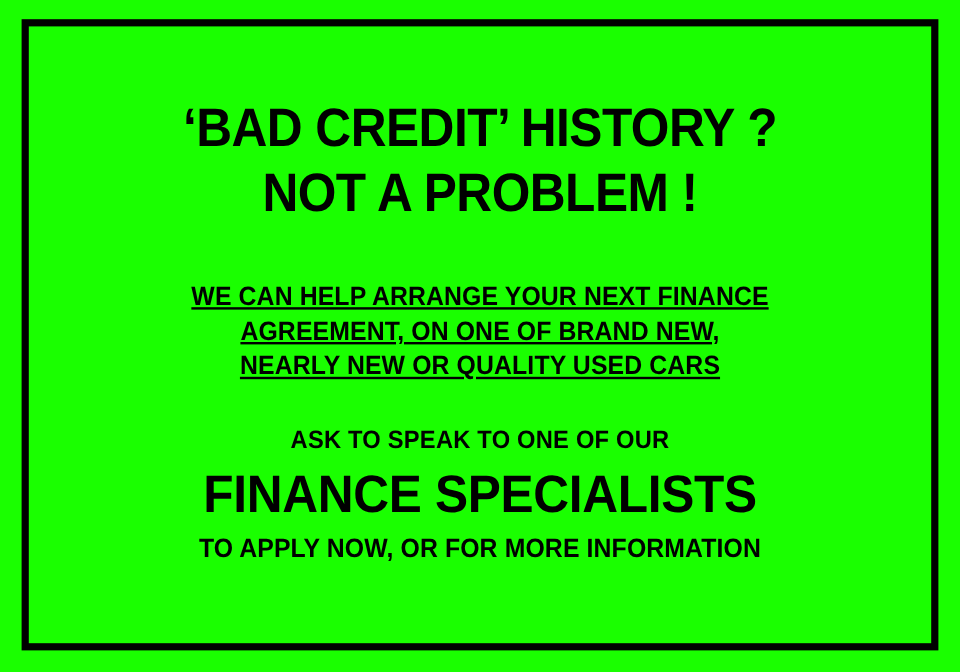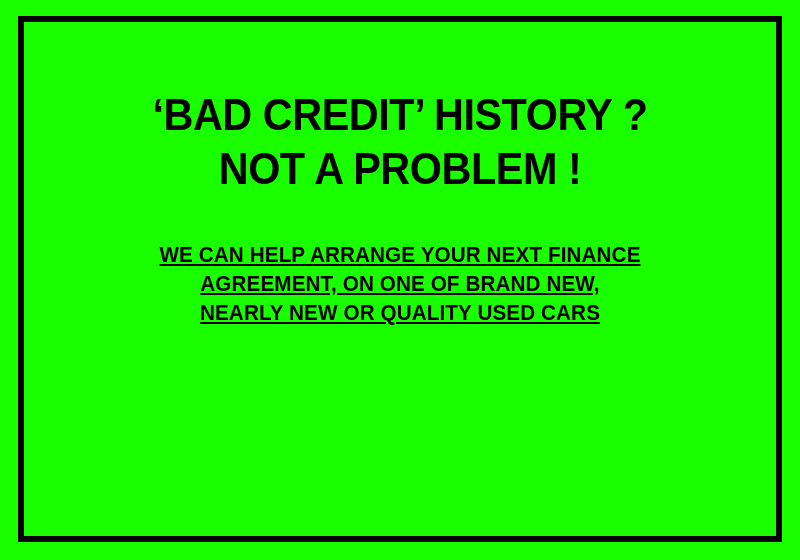--- a/index.html
+++ b/index.html
@@ -27,21 +27,21 @@
     top: 16px;
     width: 764px;
     height: 526px;
     border: 6px solid #000000;
     box-sizing: border-box;
   }
 
   #content {
     position: absolute;
     left: 24px;
-    top: 30px;
+    top: 22px;
     width: 752px;
     height: 514px;
     box-sizing: border-box;
     display: flex;
     flex-direction: column;
     align-items: center;
     justify-content: flex-start;
     text-align: center;
     color: #000000;
   }
@@ -119,15 +119,20 @@
       <div class="line headline-line">‘BAD CREDIT’ HISTORY ?</div>
       <div class="line headline-line">NOT A PROBLEM !</div>
     </div>
 
     <div id="body-block">
       <div class="line body-line">WE CAN HELP ARRANGE YOUR NEXT FINANCE</div>
       <div class="line body-line">AGREEMENT, ON ONE OF BRAND NEW,</div>
       <div class="line body-line">NEARLY NEW OR QUALITY USED CARS</div>
     </div>
 
+    <div id="cta-block">
+      <div class="line cta-lead">ASK TO SPEAK TO ONE OF OUR</div>
+      <div class="line cta-headline">FINANCE SPECIALISTS</div>
+      <div class="line cta-tail">TO APPLY NOW, OR FOR MORE INFORMATION</div>
+    </div>
 
   </div>
 </div>
 
 </body></html>

